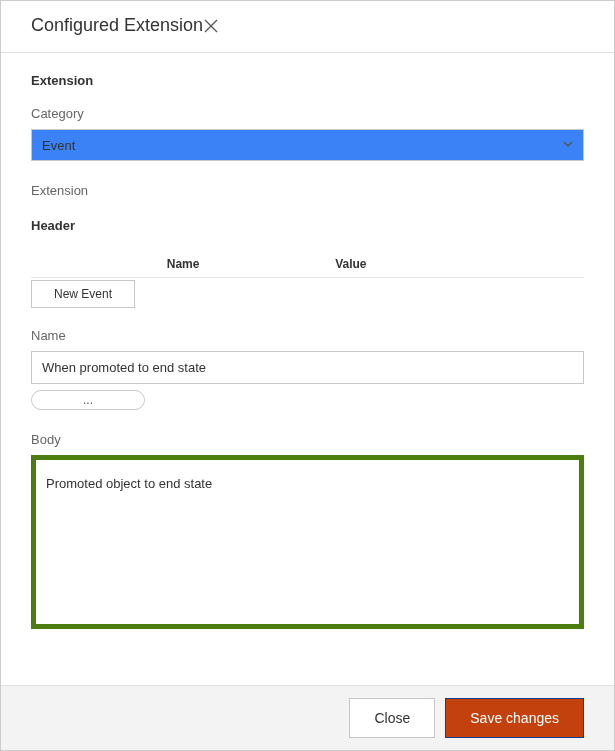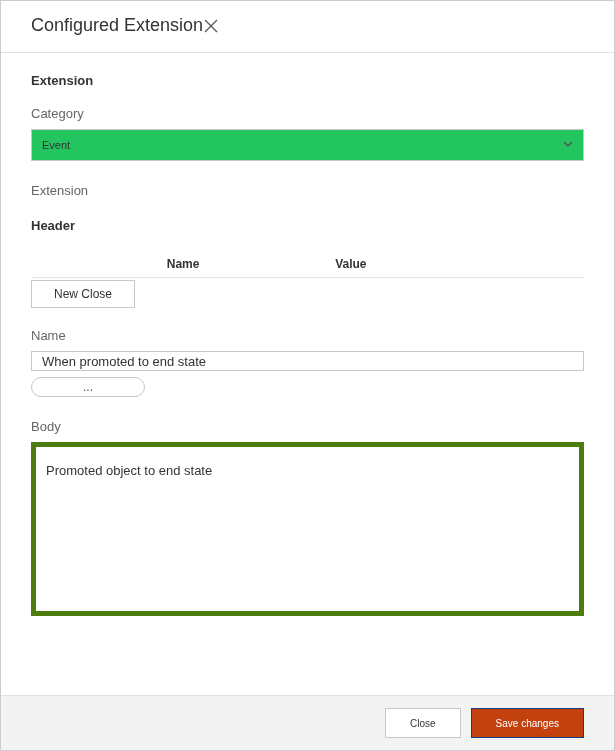--- a/index.html
+++ b/index.html
@@ -54,22 +54,22 @@
       display: block;
     }
     .select-wrap {
       position: relative;
       margin-bottom: 22px;
     }
     .select {
       width: 100%;
       height: 32px;
       border: 1px solid #c7c7c7;
-      background: #22c55e;
-      font-size: 11px;
+      background: #3b82f6;
+      font-size: 13px;
       color: #333;
       padding: 0 30px 0 10px;
       display: flex;
       align-items: center;
       cursor: pointer;
     }
     .select-caret {
       position: absolute;
       right: 10px;
       top: 50%;
@@ -94,21 +94,21 @@
       background: #fff;
       font-size: 12px;
       color: #333;
       cursor: pointer;
       margin-bottom: 20px;
       display: inline-flex;
       align-items: center;
     }
     .text-input {
       width: 100%;
-      height: 20px;
+      height: 33px;
       border: 1px solid #c7c7c7;
       padding: 0 10px;
       font-size: 13px;
       color: #333;
       font-family: inherit;
     }
     .pill-btn {
       margin-top: 6px;
       height: 20px;
       width: 114px;
@@ -135,23 +135,23 @@
     }
     .footer {
       background: #f3f3f3;
       padding: 12px 30px;
       display: flex;
       justify-content: flex-end;
       gap: 10px;
       border-top: 1px solid #e0e0e0;
     }
     .btn {
-      height: 30px;
+      height: 40px;
       padding: 10px 24px;
-      font-size: 10px;
+      font-size: 14px;
       cursor: pointer;
       font-family: inherit;
       border: 1px solid transparent;
       display: inline-flex;
       align-items: center;
       justify-content: center;
     }
     .btn-secondary {
       background: #fff;
       border: 1px solid #c7c7c7;
@@ -193,21 +193,21 @@
   </div>
 
   <label class="field-label">Extension</label>
 
   <div class="header-section">
     <div class="section-title">Header</div>
     <div class="table-head">
       <div class="col-name">Name</div>
       <div class="col-value">Value</div>
     </div>
-    <button class="new-header-btn">New Close</button>
+    <button class="new-header-btn">New Event</button>
   </div>
 
   <label class="field-label">Name</label>
   <input type="text" class="text-input" value="When promoted to end state" style="">
   <div class="pill-btn">
     <span>...</span>
   </div>
 
   <label class="field-label">Body</label>
   <textarea class="textarea" style="">Promoted object to end state</textarea>

